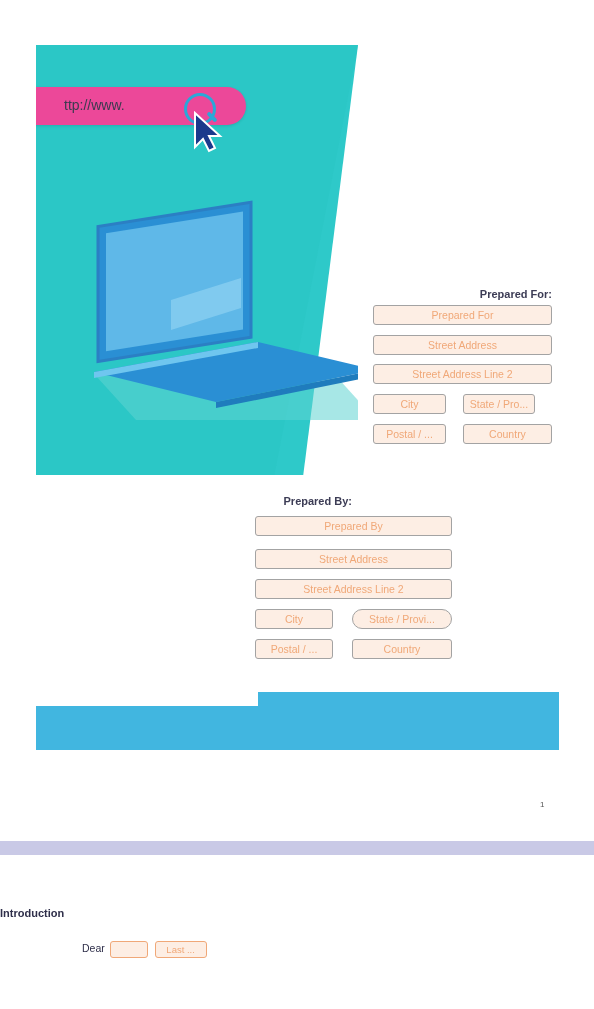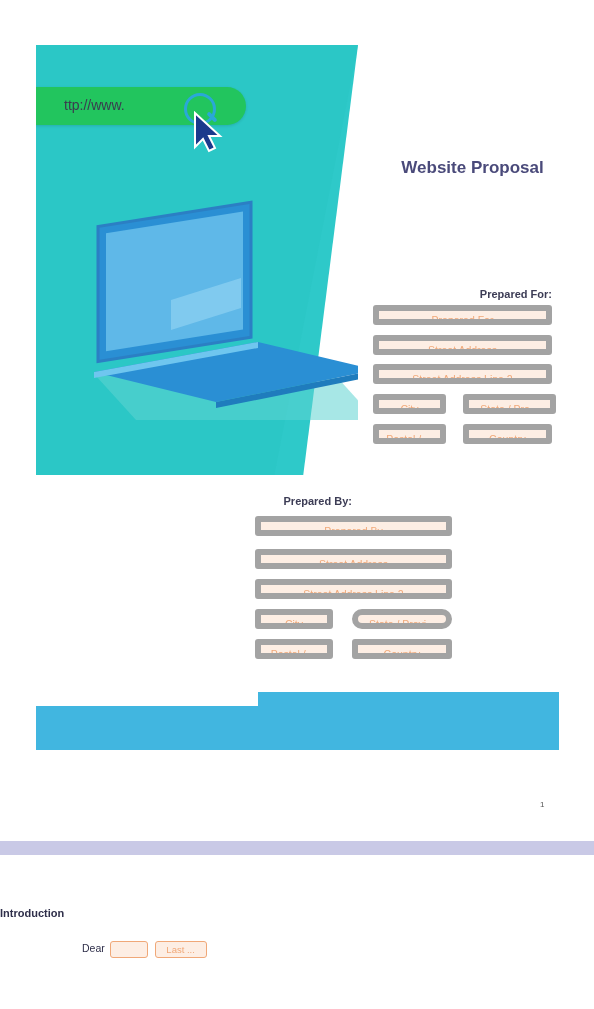--- a/index.html
+++ b/index.html
@@ -29,21 +29,21 @@
   }
   .hero-bg2{
     position:absolute;left:0;top:0;width:322px;height:430px;
     background:#29c4c2;
     clip-path:polygon(0 0, 100% 0, 74% 100%, 0 100%);
     opacity:.55;
   }
   
   .searchbar{
     position:absolute;left:-20px;top:42px;width:230px;height:38px;
-    background:#22c55e;border-radius:19px;
+    background:#ec4899;border-radius:19px;
     box-shadow:0 1px 3px rgba(0,0,0,.12);
   }
   .searchbar .url{
     position:absolute;left:48px;top:10px;font-size:14px;color:#3b3b4f;
     white-space:nowrap;
   }
   .search-circle{
     position:absolute;left:168px;top:6px;width:26px;height:26px;border-radius:50%;
     border:3px solid #2aa8d8;
   }
@@ -69,21 +69,21 @@
     font-size:11px;font-weight:bold;color:#3c3c55;
   }
   .prepared-by-label{
     position:absolute;left:140px;top:495px;width:212px;text-align:right;
     font-size:11px;font-weight:bold;color:#3c3c55;
   }
 
   
   .chip{
     position:absolute;box-sizing:border-box;
-    background:#fdeee4;border:6px solid #a3a3a3;border-radius:3px;
+    background:#fdeee4;border:1px solid #a3a3a3;border-radius:3px;
     color:#f0a878;font-size:10.5px;line-height:18px;text-align:center;
     height:20px;overflow:hidden;white-space:nowrap;
   }
 
   
   .bar-top{position:absolute;left:258px;top:692px;width:301px;height:23px;background:#41b6e0;}
   .bar-main{position:absolute;left:36px;top:706px;width:523px;height:44px;background:#41b6e0;}
 
   .pagenum{
     position:absolute;left:540px;top:800px;font-size:8px;color:#555;
@@ -149,29 +149,28 @@
 
           <path d="M95 120 L165 98 L165 128 L95 150 Z" fill="#8fd2f2" opacity="0.7"></path>
 
           <path d="M18 192 L182 162 L300 190 L140 222 Z" fill="#2a8fd4"></path>
           <path d="M18 192 L182 162 L182 168 L18 198 Z" fill="#6fc6ef"></path>
           <path d="M140 222 L300 190 L300 196 L140 228 Z" fill="#1f7cbd"></path>
         </svg>
       </div>
     </div>
 
-    <div class="title">Website Proposal</div>
 
     <div class="prepared-for-label">Prepared For:</div>
 
     <div class="chip" style="left:373px;top:305px;width:179px;">Prepared For</div>
     <div class="chip" style="left:373px;top:335px;width:179px;">Street Address</div>
     <div class="chip" style="left:373px;top:364px;width:179px;">Street Address Line 2</div>
     <div class="chip" style="left:373px;top:394px;width:73px;">City</div>
-    <div class="chip" style="left:463px;top:394px;width:93px;">State / Pro...</div>
+    <div class="chip" style="left:463px;top:394px;width:72px;">State / Pro...</div>
     <div class="chip" style="left:373px;top:424px;width:73px;">Postal / ...</div>
     <div class="chip" style="left:463px;top:424px;width:89px;">Country</div>
 
     <div class="prepared-by-label">Prepared By:</div>
 
     <div class="chip" style="left:255px;top:516px;width:197px;">Prepared By</div>
     <div class="chip" style="left:255px;top:549px;width:197px;">Street Address</div>
     <div class="chip" style="left:255px;top:579px;width:197px;">Street Address Line 2</div>
     <div class="chip" style="left:255px;top:609px;width:78px;">City</div>
     <div class="chip" style="left:352px;top:609px;width:100px;border-radius:10px;">State / Provi...</div>

